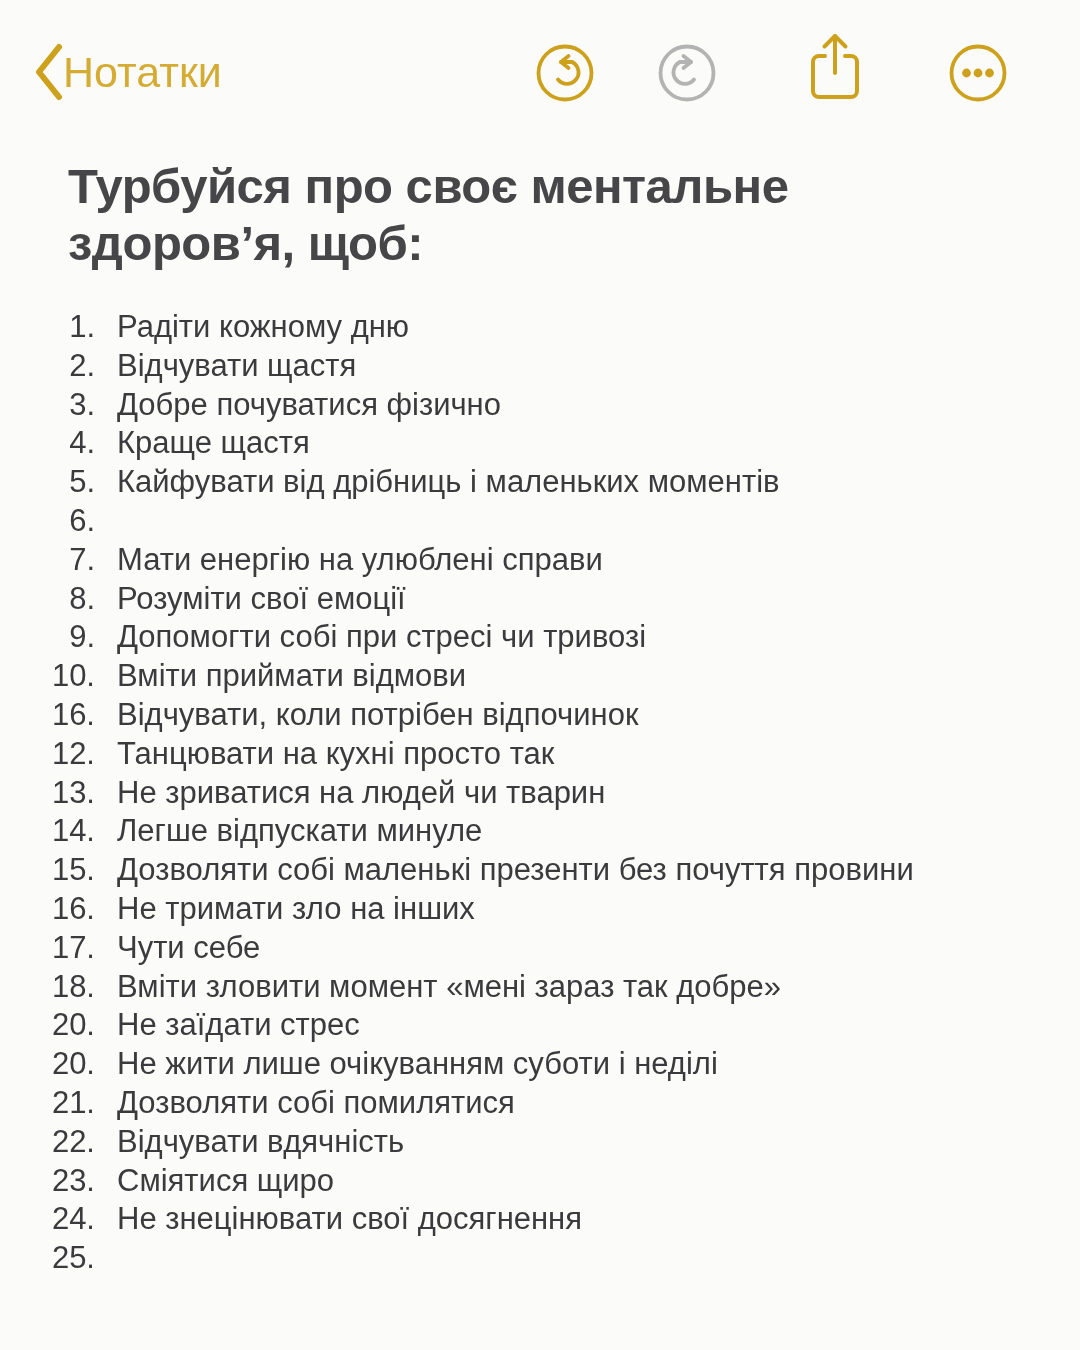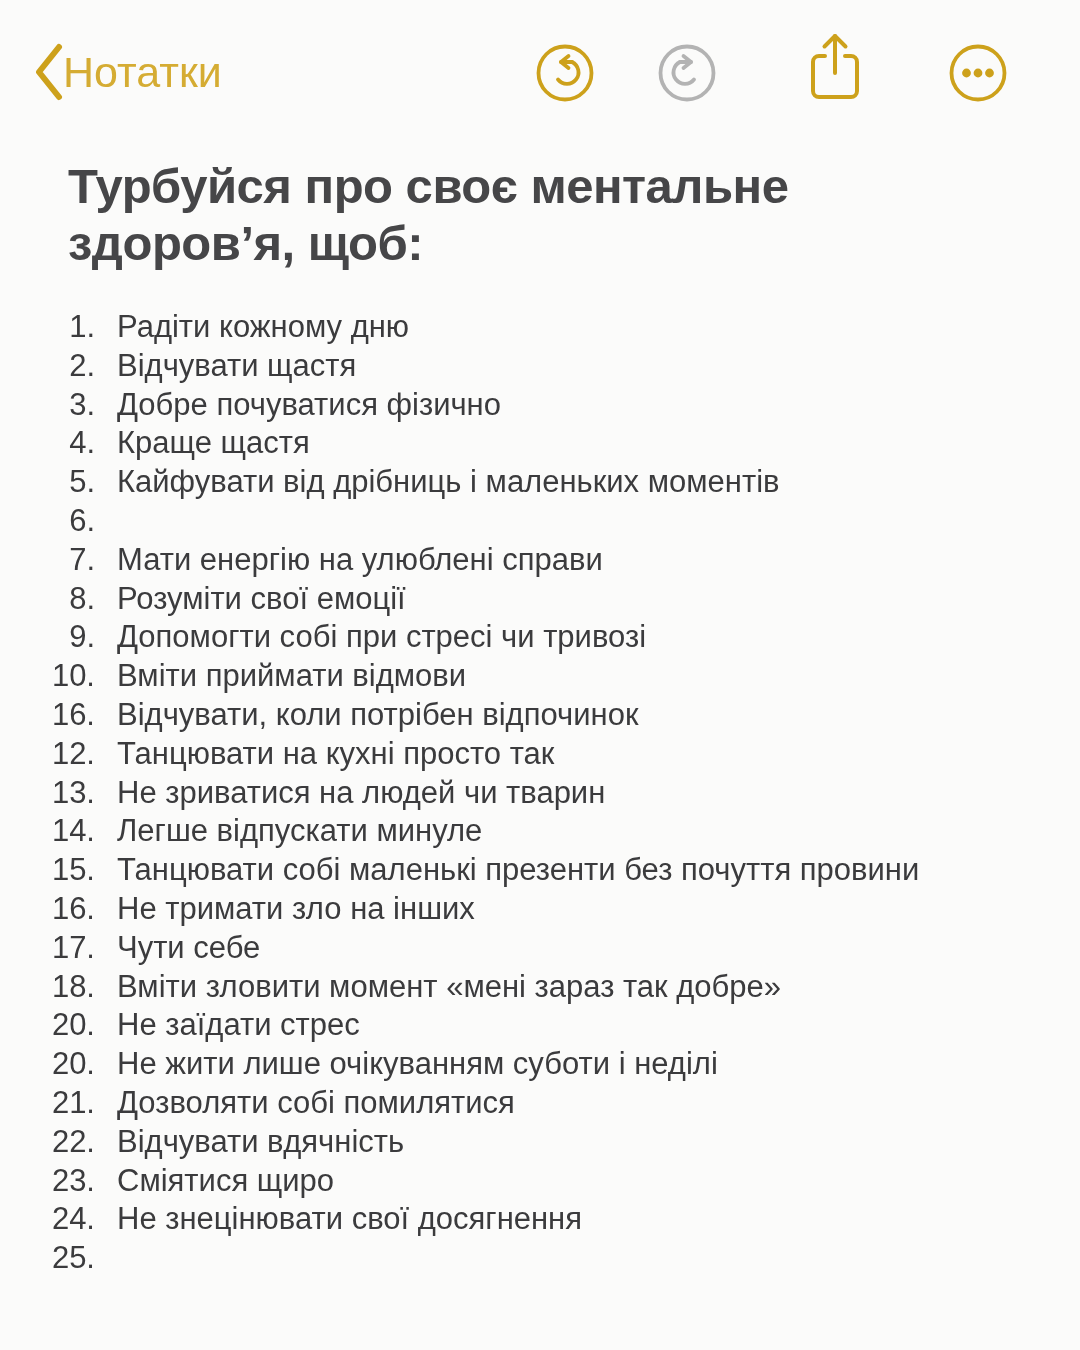--- a/index.html
+++ b/index.html
@@ -185,21 +185,21 @@
         <span class="txt">Не зриватися на людей чи тварин</span>
       </li>
 
       <li>
         <span class="num">14.</span>
         <span class="txt">Легше відпускати минуле</span>
       </li>
 
       <li>
         <span class="num">15.</span>
-        <span class="txt">Танцювати собі маленькі презенти без почуття провини</span>
+        <span class="txt">Дозволяти собі маленькі презенти без почуття провини</span>
       </li>
 
       <li>
         <span class="num">16.</span>
         <span class="txt">Не тримати зло на інших</span>
       </li>
 
       <li>
         <span class="num">17.</span>
         <span class="txt">Чути себе</span>

